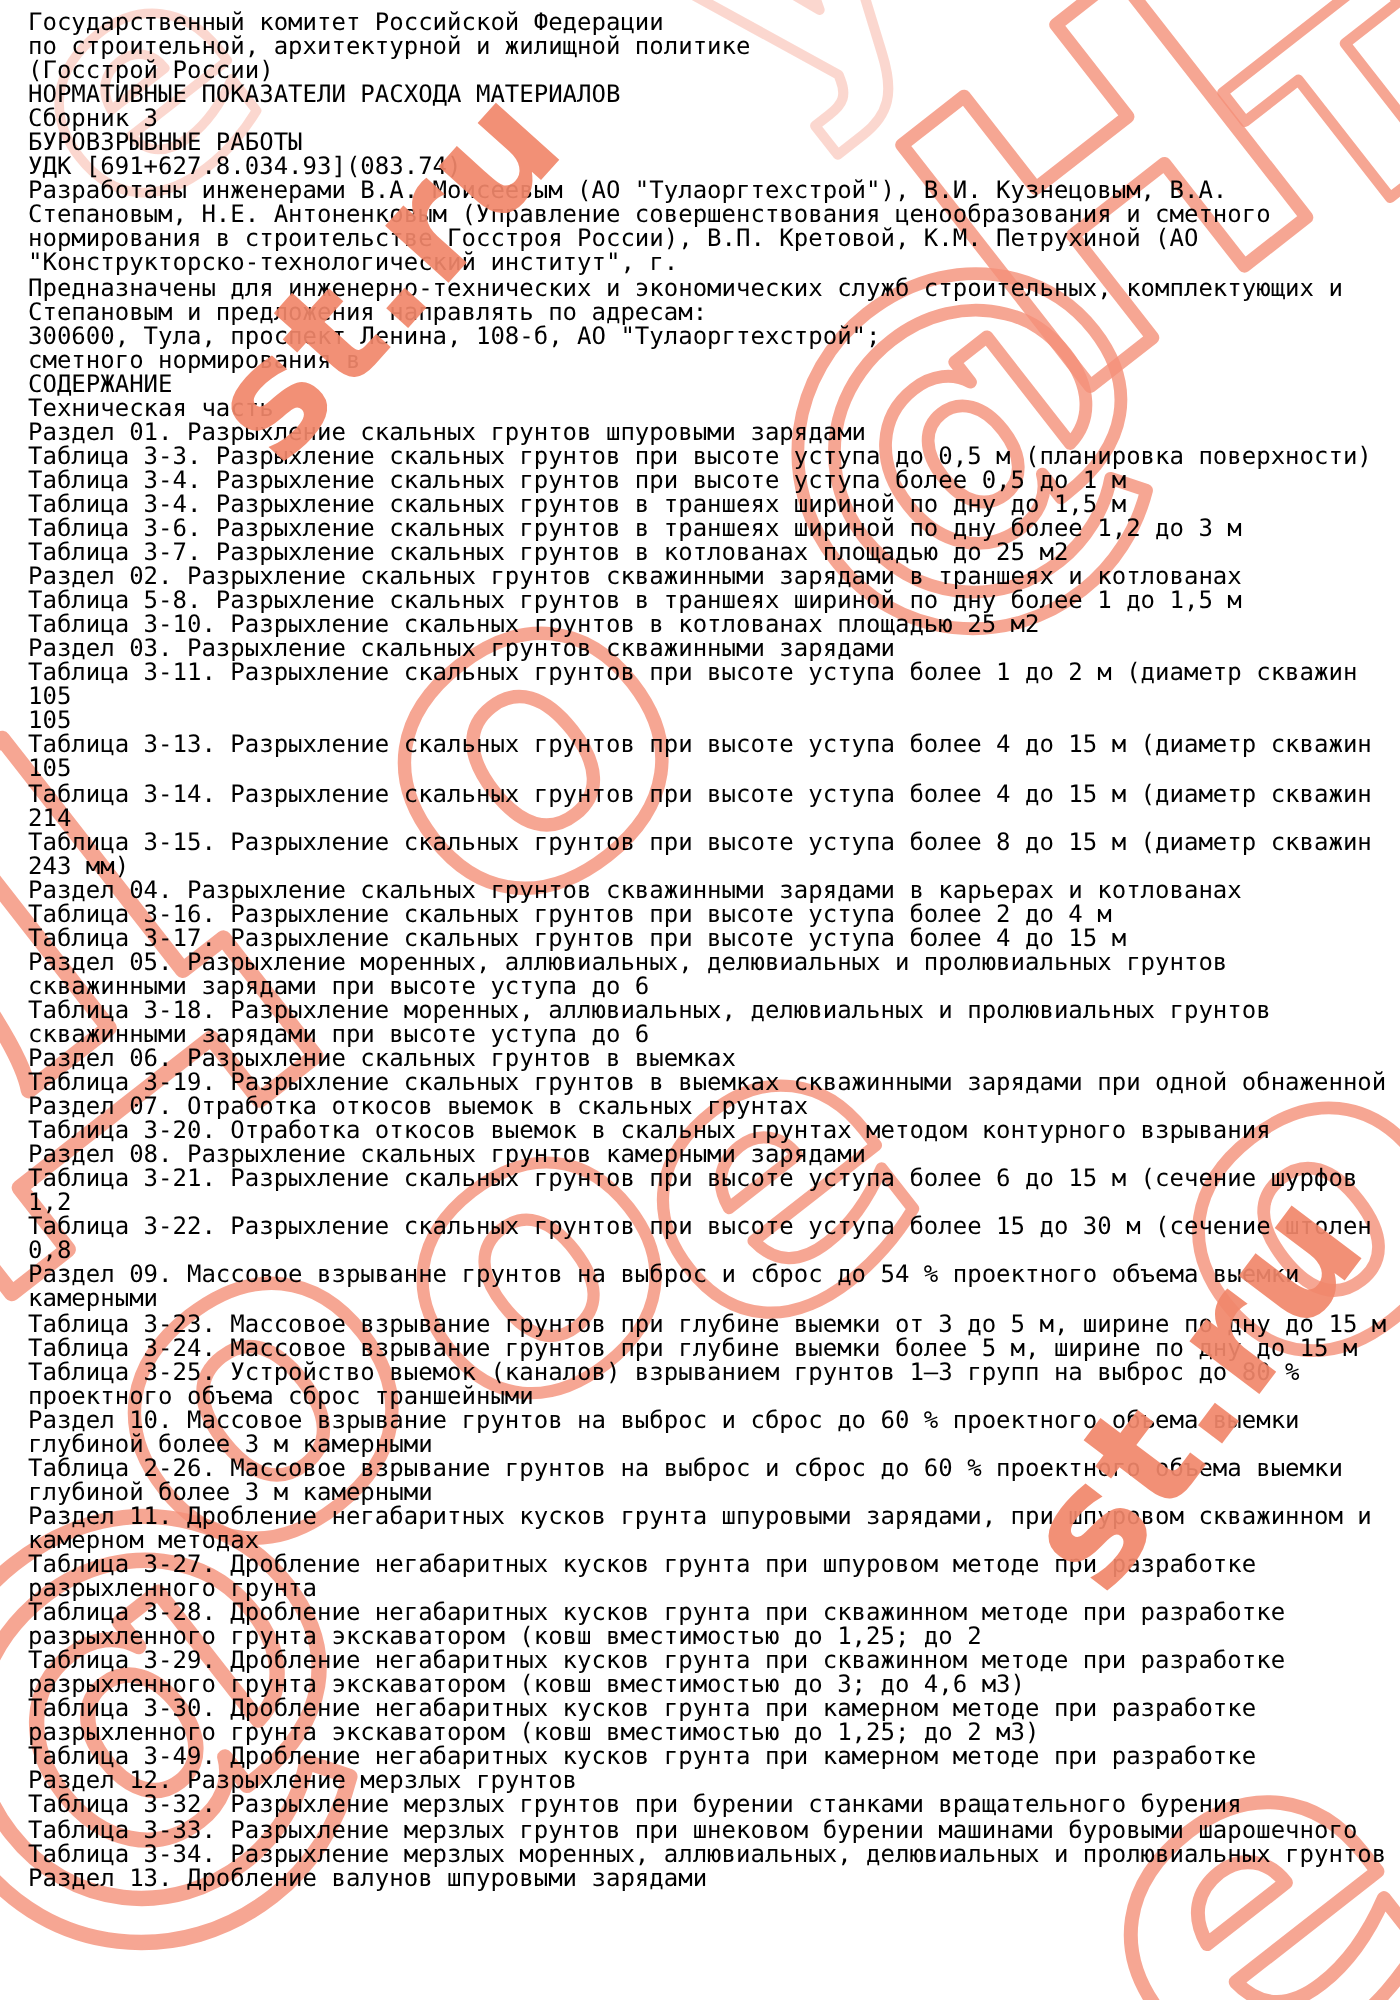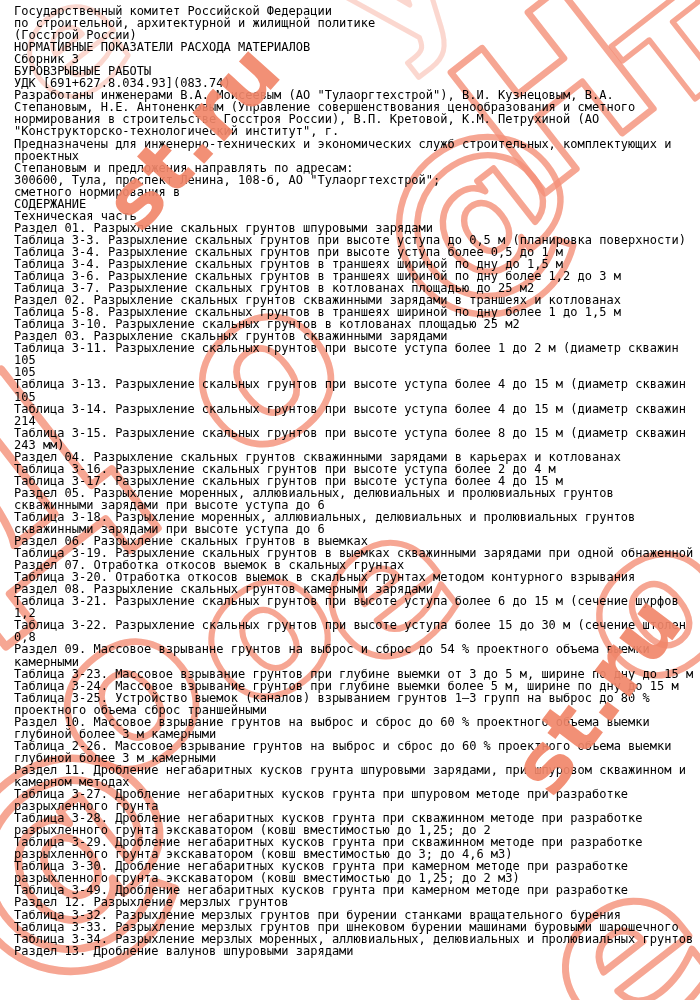--- a/index.html
+++ b/index.html
@@ -39,21 +39,20 @@
       <div class="line">(Госстрой России)</div>
       <div class="line">НОРМАТИВНЫЕ ПОКАЗАТЕЛИ РАСХОДА МАТЕРИАЛОВ</div>
       <div class="line">Сборник 3</div>
       <div class="line">БУРОВЗРЫВНЫЕ РАБОТЫ</div>
       <div class="line">УДК [691+627.8.034.93](083.74)</div>
       <div class="line">Разработаны инженерами В.А. Моисеевым (АО "Тулаоргтехстрой"), В.И. Кузнецовым, В.А.</div>
       <div class="line">Степановым, Н.Е. Антоненковым (Управление совершенствования ценообразования и сметного</div>
       <div class="line">нормирования в строительстве Госстроя России), В.П. Кретовой, К.М. Петрухиной (АО</div>
       <div class="line">"Конструкторско-технологический институт", г.</div>
       <div class="line">Предназначены для инженерно-технических и экономических служб строительных, комплектующих и</div>
-      <div class="line">проектных</div>
       <div class="line">Степановым и предложения направлять по адресам:</div>
       <div class="line">300600, Тула, проспект Ленина, 108-б, АО "Тулаоргтехстрой";</div>
       <div class="line">сметного нормирования в</div>
       <div class="line">СОДЕРЖАНИЕ</div>
       <div class="line">Техническая часть</div>
       <div class="line">Раздел 01. Разрыхление скальных грунтов шпуровыми зарядами</div>
       <div class="line">Таблица 3-3. Разрыхление скальных грунтов при высоте уступа до 0,5 м (планировка поверхности)</div>
       <div class="line">Таблица 3-4. Разрыхление скальных грунтов при высоте уступа более 0,5 до 1 м</div>
       <div class="line">Таблица 3-4. Разрыхление скальных грунтов в траншеях шириной по дну до 1,5 м</div>
       <div class="line">Таблица 3-6. Разрыхление скальных грунтов в траншеях шириной по дну более 1,2 до 3 м</div>

